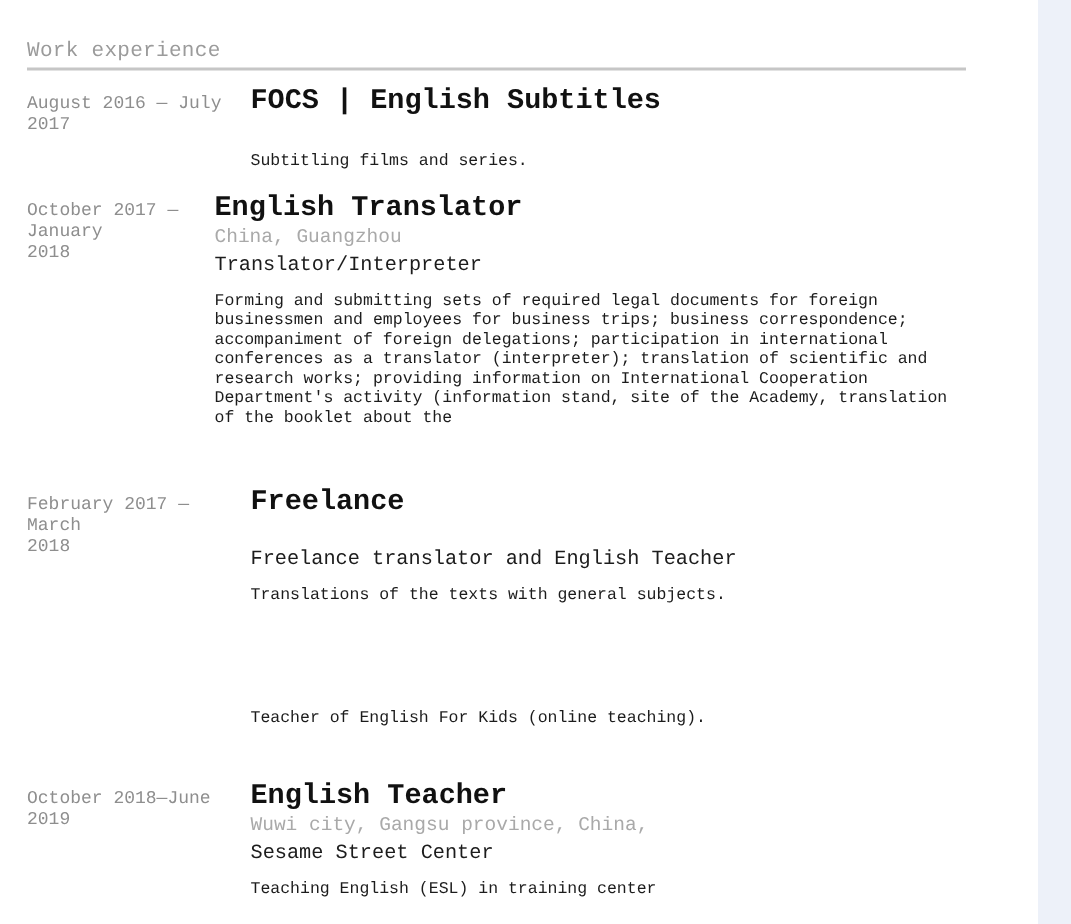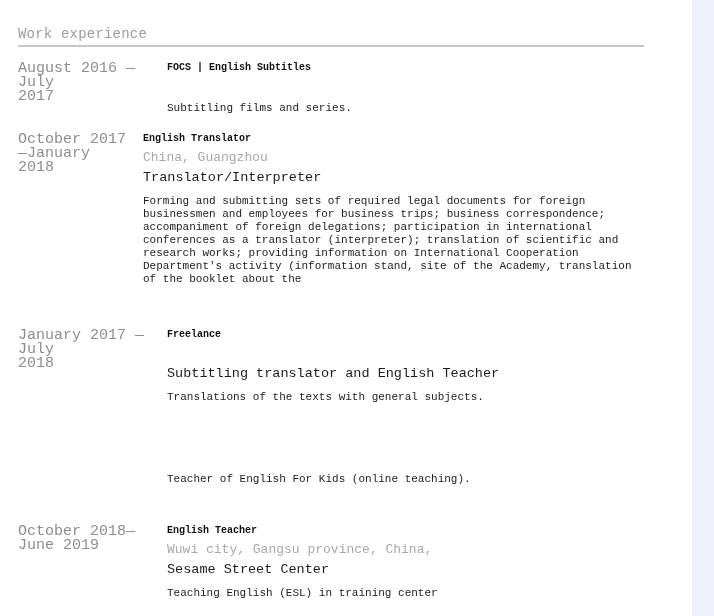--- a/index.html
+++ b/index.html
@@ -38,33 +38,33 @@
     margin-top: 3px;
     border-bottom: 2px solid #c6c6c6;
   }
   .entry {
     display: flex;
     align-items: flex-start;
   }
   .entry-dates {
     flex: 0 0 149px;
     width: 149px;
-    font-size: 15px;
+    font-size: 12px;
     line-height: 14px;
     color: #8e8e8e;
     white-space: pre-line;
     padding-top: 3px;
   }
   .entry.narrow-dates .entry-dates {
     flex: 0 0 125px;
     width: 125px;
   }
   .entry-main { flex: 1 1 auto; min-width: 0; }
   .entry-title {
-    font-size: 10px;
+    font-size: 19px;
     font-weight: 700;
     color: #111111;
     line-height: 17px;
   }
   .entry-location {
     margin-top: 4px;
     min-height: 13px;
     font-size: 13px;
     line-height: 13px;
     color: #a9a9a9;
@@ -113,26 +113,26 @@
 2018</div>
       <div class="entry-main">
         <div class="entry-title">English Translator</div>
         <div class="entry-location">China, Guangzhou</div>
         <div class="entry-role">Translator/Interpreter</div>
         <div class="para">Forming and submitting sets of required legal documents for foreign businessmen and employees for business trips; business correspondence; accompaniment of foreign delegations; participation in international conferences as a translator (interpreter); translation of scientific and research works; providing information on International Cooperation Department's activity (information stand, site of the Academy, translation of the booklet about the</div>
       </div>
     </div>
 
     <div class="entry entry-3">
-      <div class="entry-dates">January 2017 — July
+      <div class="entry-dates">February 2017 — March
 2018</div>
       <div class="entry-main">
         <div class="entry-title">Freelance</div>
         <div class="entry-location"></div>
-        <div class="entry-role">Subtitling translator and English Teacher</div>
+        <div class="entry-role">Freelance translator and English Teacher</div>
         <div class="para">Translations of the texts with general subjects.</div>
         <div class="para"></div>
         <div class="para">Teacher of English For Kids (online teaching).</div>
       </div>
     </div>
 
     <div class="entry entry-4">
       <div class="entry-dates">October 2018—June 2019</div>
       <div class="entry-main">
         <div class="entry-title">English Teacher</div>

